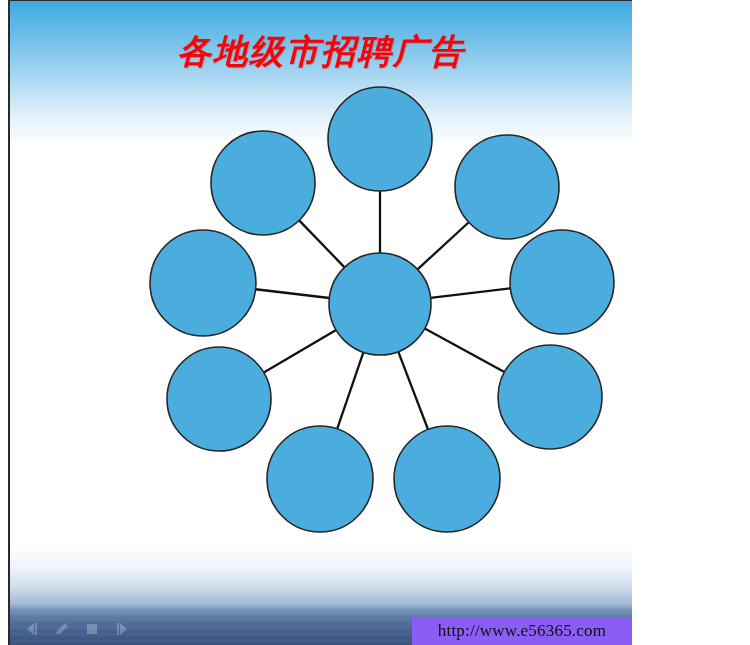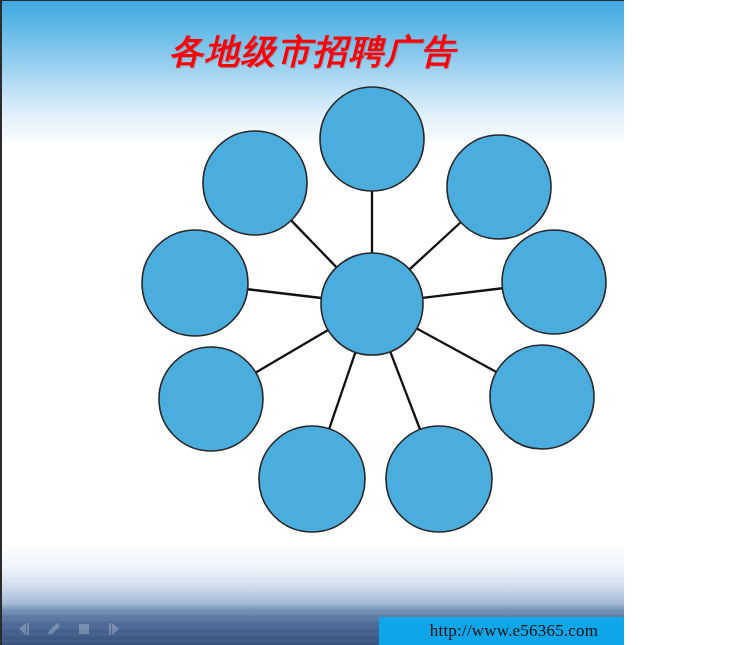--- a/index.html
+++ b/index.html
@@ -14,20 +14,21 @@
 
   #slide {
     position: relative;
     width: 624px;
     height: 645px;
     overflow: hidden;
     background: #ffffff;
     box-sizing: border-box;
     border-left: 2px solid #2b2b2b;
     border-top: 1px solid #2b2b2b;
+    margin-left: 8px;
   }
 
   
   .sky {
     position: absolute;
     left: 0; top: 0;
     width: 100%;
     height: 150px;
     background: linear-gradient(to bottom,
         #3fa9e0 0%,
@@ -150,26 +151,25 @@
     z-index: 6;
   }
 
   
   .watermark {
     position: absolute;
     right: 0;
     bottom: 0;
     width: 220px;
     height: 28px;
-    background: #0ea5e9;
+    background: #8b5cf6;
     display: flex;
     align-items: center;
     justify-content: center;
     z-index: 8;
-    padding-left: 25px;
   }
   .watermark span {
     font-family: "Liberation Serif", "DejaVu Serif", serif;
     font-size: 17px;
     color: #111111;
     letter-spacing: .2px;
     white-space: nowrap;
   }
 </style>
 </head>

